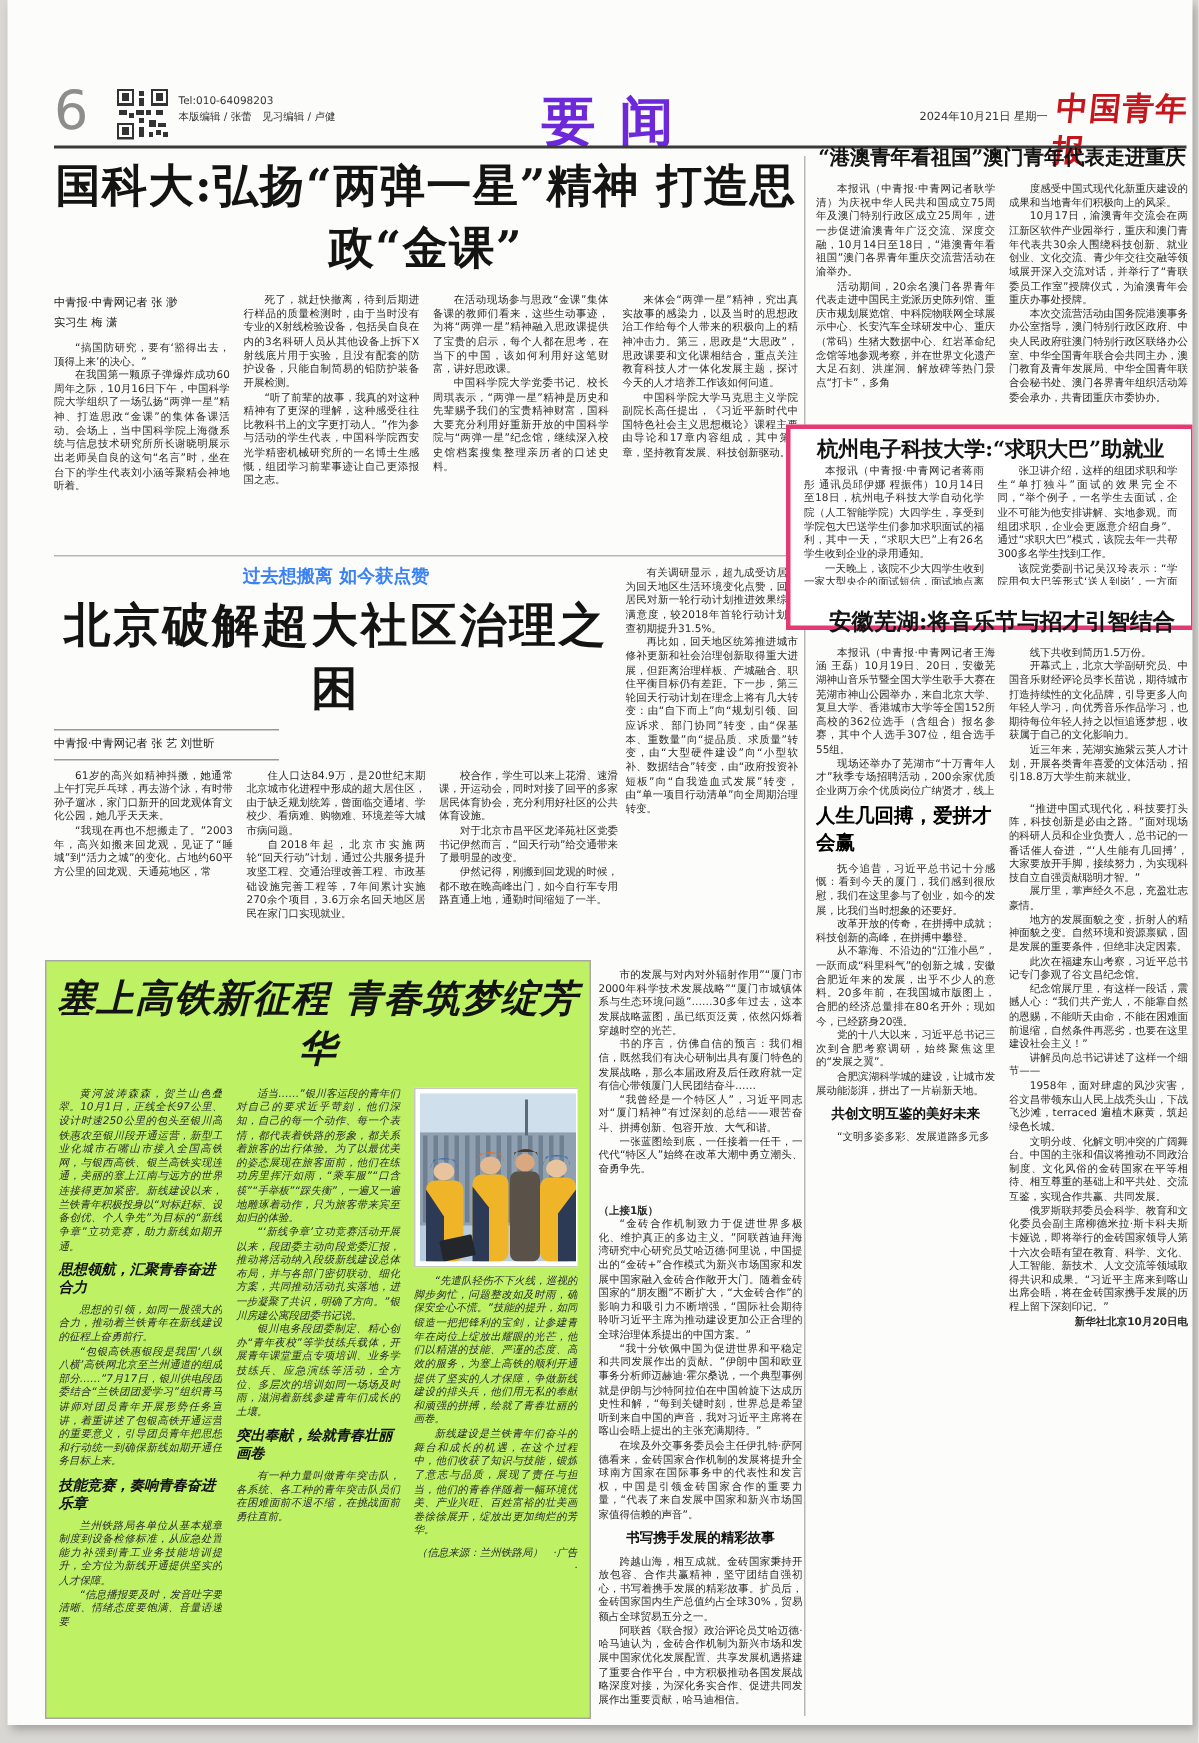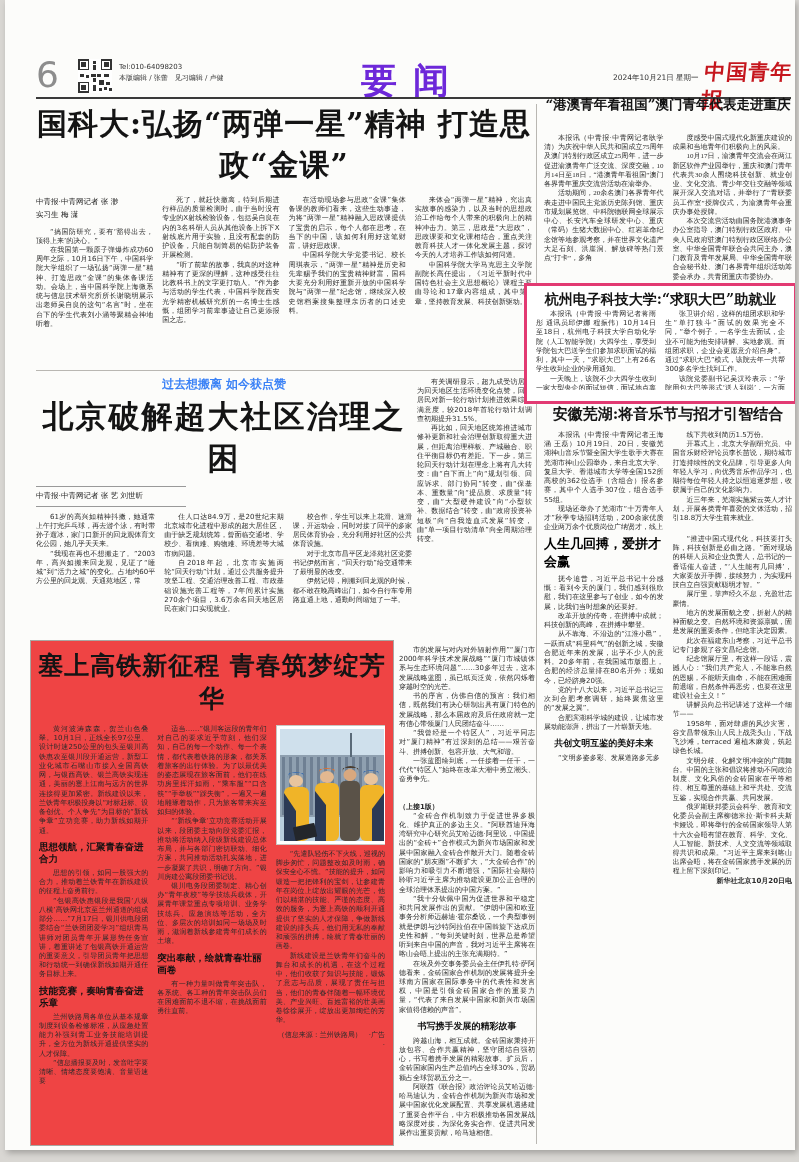--- a/index.html
+++ b/index.html
@@ -40,22 +40,22 @@
                       font-family:"DejaVu Serif","Liberation Serif",serif;}
   .body-txt p.subhead-c{font-size:9px;font-weight:bold;text-indent:0;text-align:center;
                         margin:6px 0 4px;color:#111;
                         font-family:"DejaVu Serif","Liberation Serif",serif;}
   .body-txt p.jump{font-weight:bold;text-indent:0;margin-top:18px;}
   .body-txt p.sign{font-weight:bold;text-align:right;text-indent:0;}
   .body-txt p.credit{text-indent:0;text-align:right;margin-top:6px;}
   .byline{font-size:7.5px;color:#222;line-height:1.7;}
   .byline-box{border-top:0.5px solid #999;border-bottom:0.5px solid #999;padding:3px 0;}
   
-  .pinkbox{border:3.5px solid #e23a72;background:#fff;padding:5px 9px 4px;}
-  .adbox{border:0.8px solid #a9a7a2;background:#ef4444;}
+  .pinkbox{border:3.5px solid #e23a72;background:#fff;padding:5px 9px 20px;}
+  .adbox{border:0.8px solid #a9a7a2;background:#bef264;font-style:italic;}
   .photo-frame{background:#fff;border:1px solid #c9c7c2;padding:3px;}
 </style>
 </head>
 <body>
 
 <div id="sheet">
 
   <div class="abs" style="left:31px;top:57px;">
     <span class="pagenum">6</span>
   </div>
@@ -216,21 +216,21 @@
       <p>“金砖合作机制致力于促进世界多极化、维护真正的多边主义。”阿联酋迪拜海湾研究中心研究员艾哈迈德·阿里说，中国提出的“金砖+”合作模式为新兴市场国家和发展中国家融入金砖合作敞开大门。随着金砖国家的“朋友圈”不断扩大，“大金砖合作”的影响力和吸引力不断增强，“国际社会期待聆听习近平主席为推动建设更加公正合理的全球治理体系提出的中国方案。”</p>
       <p>“我十分钦佩中国为促进世界和平稳定和共同发展作出的贡献。”伊朗中国和欧亚事务分析师迈赫迪·霍尔桑说，一个典型事例就是伊朗与沙特阿拉伯在中国斡旋下达成历史性和解，“每到关键时刻，世界总是希望听到来自中国的声音，我对习近平主席将在喀山会晤上提出的主张充满期待。”</p>
       <p>在埃及外交事务委员会主任伊扎特·萨阿德看来，金砖国家合作机制的发展将提升全球南方国家在国际事务中的代表性和发言权，中国是引领金砖国家合作的重要力量，“代表了来自发展中国家和新兴市场国家值得信赖的声音”。</p>
       <p class="subhead-c">书写携手发展的精彩故事</p>
       <p>跨越山海，相互成就。金砖国家秉持开放包容、合作共赢精神，坚守团结自强初心，书写着携手发展的精彩故事。扩员后，金砖国家国内生产总值约占全球30%，贸易额占全球贸易五分之一。</p>
       <p>阿联酋《联合报》政治评论员艾哈迈德·哈马迪认为，金砖合作机制为新兴市场和发展中国家优化发展配置、共享发展机遇搭建了重要合作平台，中方积极推动各国发展战略深度对接，为深化务实合作、促进共同发展作出重要贡献，哈马迪相信。</p>
     </div>
 
   <div class="abs" style="left:539px;top:96px;width:248px;">
     <h3 class="head-sm">“港澳青年看祖国”澳门青年代表走进重庆</h3>
-    <div class="cols body-txt" style="margin-top:20px;height:158px;font-family:Liberation Serif, serif;">
+    <div class="cols body-txt" style="margin-top:8px;height:158px;">
       <div class="col">
           <p>本报讯（中青报·中青网记者耿学清）为庆祝中华人民共和国成立75周年及澳门特别行政区成立25周年，进一步促进渝澳青年广泛交流、深度交融，10月14日至18日，“港澳青年看祖国”澳门各界青年重庆交流营活动在渝举办。</p>
           <p>活动期间，20余名澳门各界青年代表走进中国民主党派历史陈列馆、重庆市规划展览馆、中科院物联网全球展示中心、长安汽车全球研发中心、重庆（常码）生猪大数据中心、红岩革命纪念馆等地参观考察，并在世界文化遗产大足石刻、洪崖洞、解放碑等热门景点“打卡”，多角</p>
         </div>
       <div class="col">
           <p>度感受中国式现代化新重庆建设的成果和当地青年们积极向上的风采。</p>
           <p>10月17日，渝澳青年交流会在两江新区软件产业园举行，重庆和澳门青年代表共30余人围绕科技创新、就业创业、文化交流、青少年交往交融等领域展开深入交流对话，并举行了“青联委员工作室”授牌仪式，为渝澳青年会重庆办事处授牌。</p>
           <p>本次交流营活动由国务院港澳事务办公室指导，澳门特别行政区政府、中央人民政府驻澳门特别行政区联络办公室、中华全国青年联合会共同主办，澳门教育及青年发展局、中华全国青年联合会秘书处、澳门各界青年组织活动筹委会承办，共青团重庆市委协办。</p>
         </div>
     </div>

